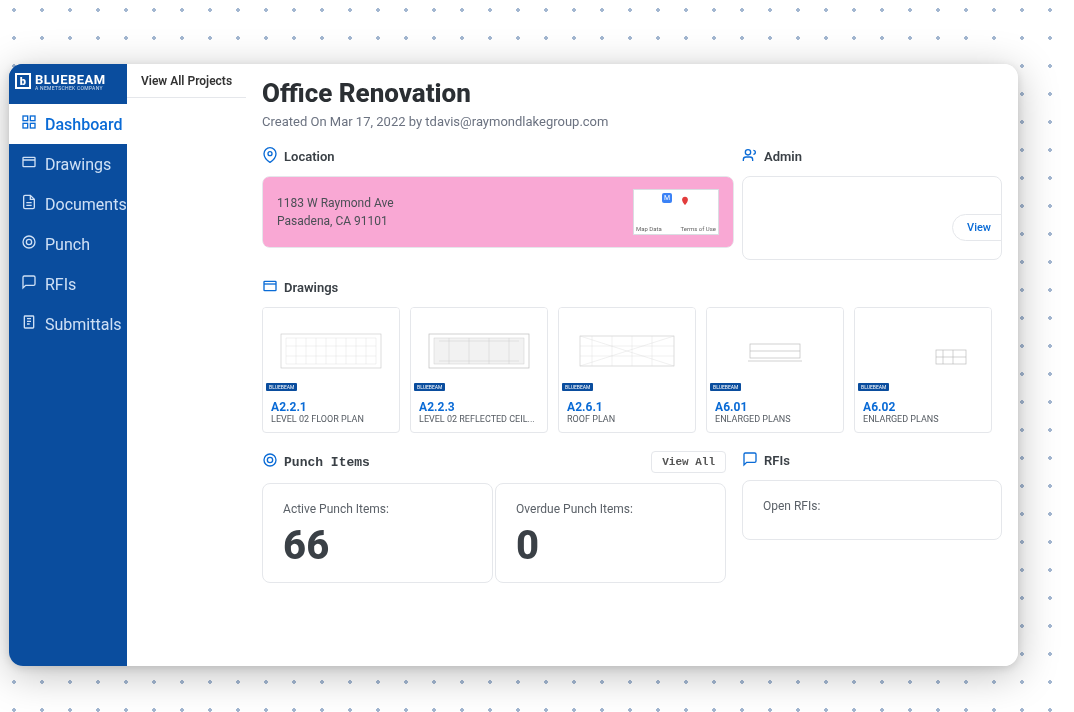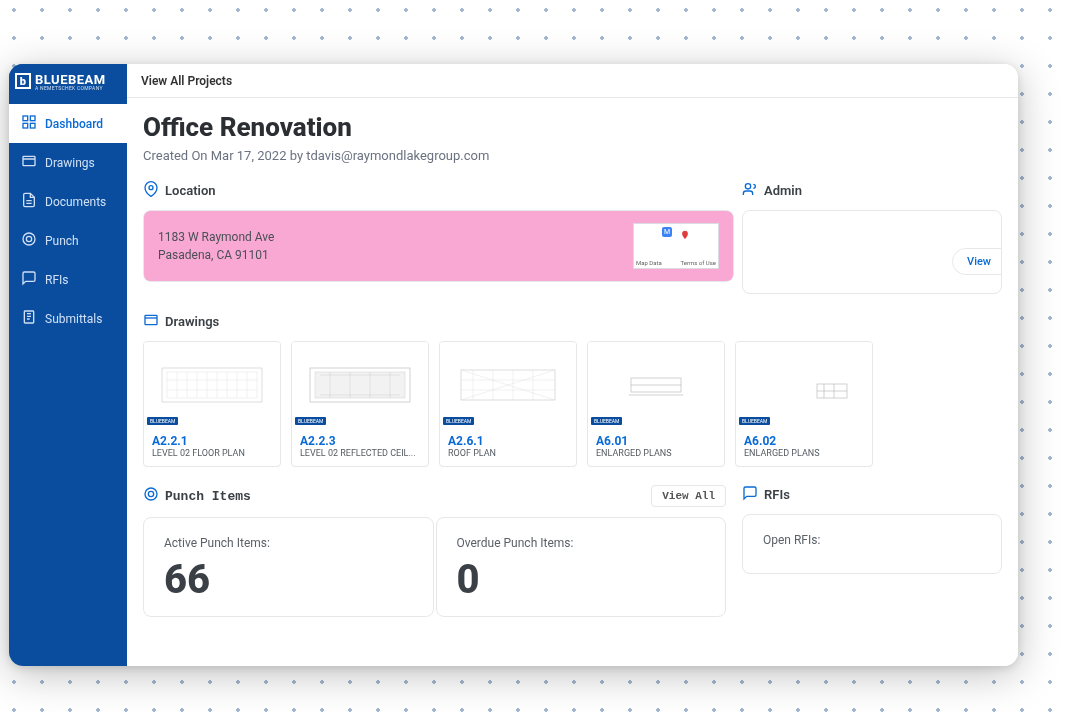--- a/index.html
+++ b/index.html
@@ -61,33 +61,33 @@
     display: flex; align-items: center; justify-content: center;
     font-size: 11px; font-weight: 900;
   }
   .logo-sub { font-size: 5px; font-weight: 400; letter-spacing: 0.3px; margin-top:-2px; opacity:0.8;}
   .nav { padding-top: 6px; }
   .nav-item {
     display: flex;
     align-items: center;
     gap: 8px;
     padding: 10px 12px;
-    font-size: 12px;
+    font-size: 16px;
     color: #cfe0f5;
     cursor: pointer;
   }
   .nav-item.active {
     background: #fff;
     color: #0a6bd6;
     font-weight: 500;
   }
   .nav-item svg { width: 16px; height: 16px; flex-shrink:0; }
 
   
-  .main { flex: 1; display: flex; flex-direction: column; background:#fff; overflow:hidden;}
+  .main { flex: 1; display: flex; flex-direction: row; background:#fff; overflow:hidden;}
   .topbar {
     height: 34px;
     border-bottom: 1px solid #e5e7eb;
     display: flex;
     align-items: center;
     padding: 0 14px;
     font-size: 12px;
     font-weight: 600;
     color: #333;
   }

